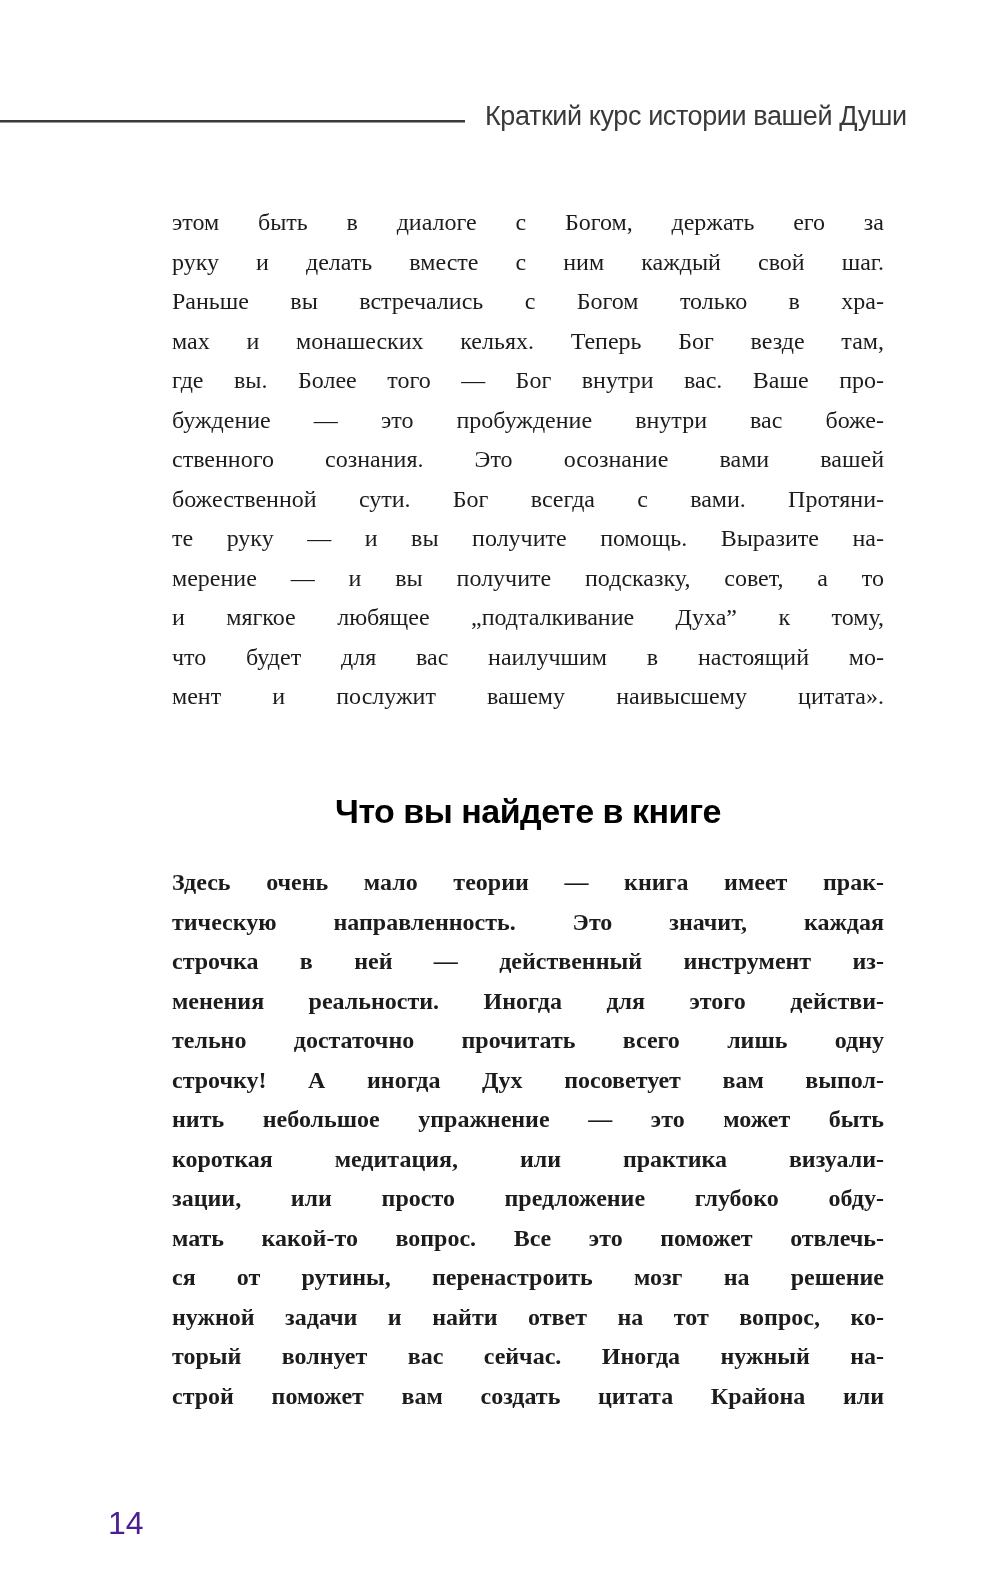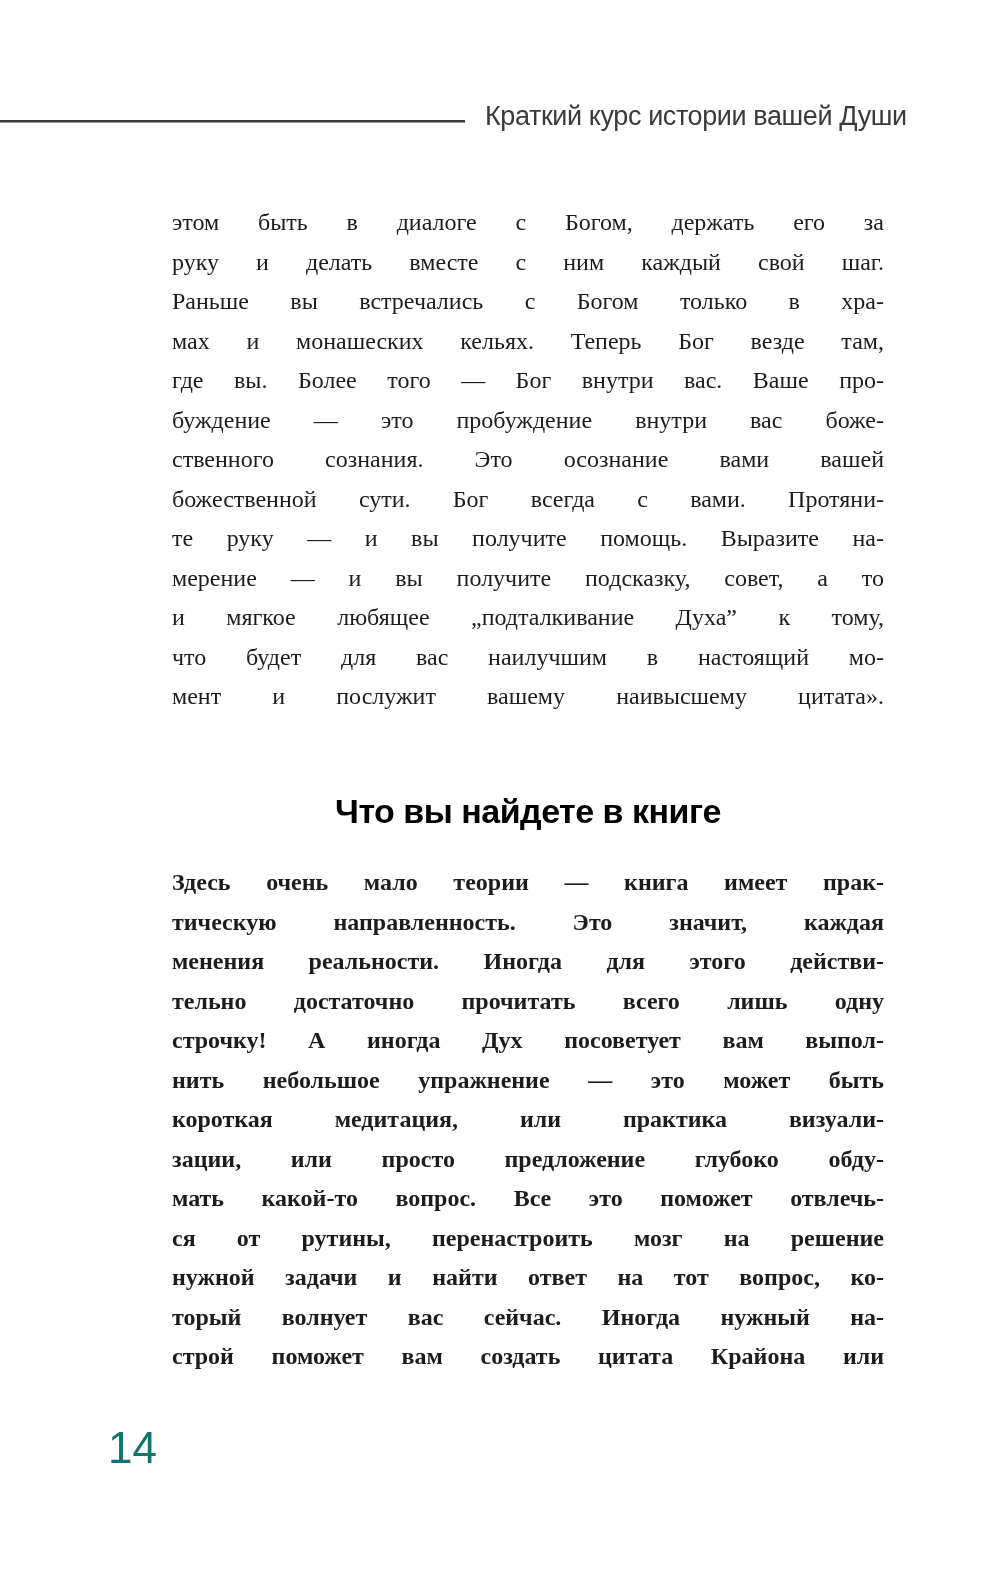--- a/index.html
+++ b/index.html
@@ -58,24 +58,24 @@
     text-align: center;
     font-family: "Liberation Sans", sans-serif;
     font-weight: 700;
     font-size: 34px;
     letter-spacing: -0.5px;
     color: #000000;
   }
   .page-number {
     position: absolute;
     left: 108px;
-    top: 1423px;
+    top: 1505px;
     font-family: "Liberation Sans", sans-serif;
-    font-size: 44px;
-    color: #0f766e;
+    font-size: 32px;
+    color: #4c1d95;
   }
 </style>
 </head>
 <body>
 
 <div class="page">
 
   <div class="header-rule"></div>
 
   <div class="running-head">Краткий курс истории вашей Души</div>
@@ -94,20 +94,21 @@
     <div class="line">и мягкое любящее „подталкивание Духа” к тому,</div>
     <div class="line">что будет для вас наилучшим в настоящий мо-</div>
     <div class="line">мент и послужит вашему наивысшему цитата».</div>
   </div>
 
   <div class="section-heading">Что вы найдете в книге</div>
 
   <div class="body-text para2">
     <div class="line">Здесь очень мало теории — книга имеет прак-</div>
     <div class="line">тическую направленность. Это значит, каждая</div>
+    <div class="line">строчка в ней — действенный инструмент из-</div>
     <div class="line">менения реальности. Иногда для этого действи-</div>
     <div class="line">тельно достаточно прочитать всего лишь одну</div>
     <div class="line">строчку! А иногда Дух посоветует вам выпол-</div>
     <div class="line">нить небольшое упражнение — это может быть</div>
     <div class="line">короткая медитация, или практика визуали-</div>
     <div class="line">зации, или просто предложение глубоко обду-</div>
     <div class="line">мать какой-то вопрос. Все это поможет отвлечь-</div>
     <div class="line">ся от рутины, перенастроить мозг на решение</div>
     <div class="line">нужной задачи и найти ответ на тот вопрос, ко-</div>
     <div class="line">торый волнует вас сейчас. Иногда нужный на-</div>

